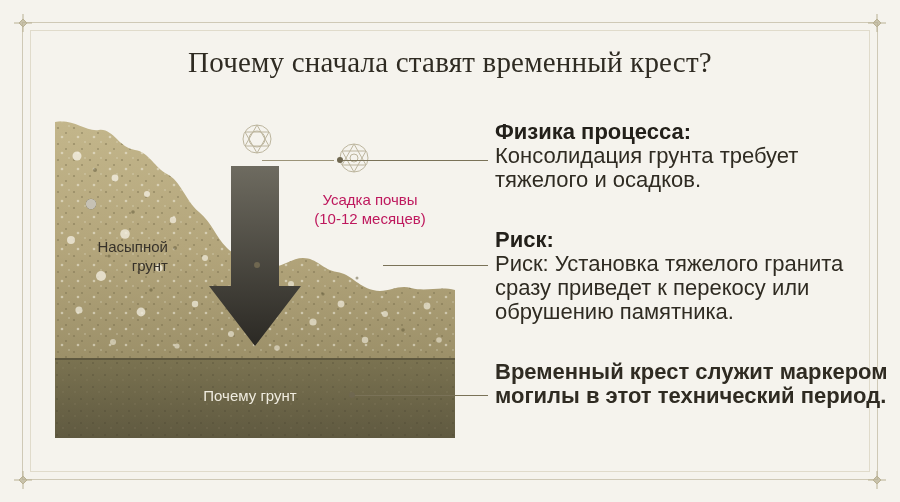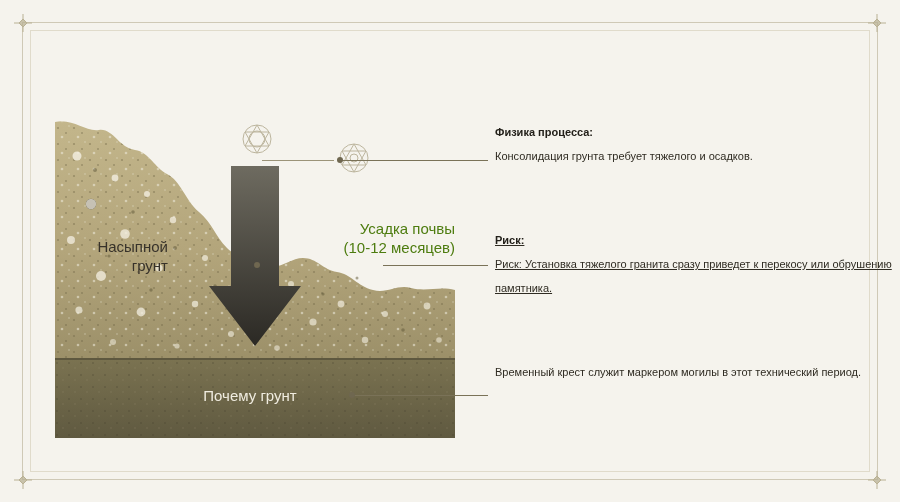--- a/index.html
+++ b/index.html
@@ -63,39 +63,39 @@
   .illus-label {
     position: absolute;
     font-family: "Liberation Sans", sans-serif;
     font-size: 15px;
     color: #3a352a;
     text-align: center;
     line-height: 19px;
   }
   .lbl-fill   { left: 78px;  top: 237px; width: 90px; color:#37322a;text-align:right; }
   .lbl-dense  { left: 170px; top: 386px; width: 160px; color:#f0ece0; }
-  .lbl-settle { left: 285px; top: 219px; width: 170px; text-align:right; color:#4d7c0f; }
+  .lbl-settle { left: 285px; top: 190px; width: 170px; text-align:center; color:#be185d; }
 
   
   .rtext {
     position: absolute;
     font-family: "Liberation Sans", sans-serif;
     color: #2f2b22;
-    font-size: 11px;
+    font-size: 22px;
     line-height: 24px;
     width: 400px;
   }
   .rtext .hd {
     font-weight: bold;
     display: block;
     color: #23201a;
   }
   .blk1 { left: 495px; top: 120px; }
-  .blk2 { left: 495px; top: 228px; text-decoration: underline; }
-  .blk3 { left: 495px; top: 360px; }
+  .blk2 { left: 495px; top: 228px; }
+  .blk3 { left: 495px; top: 360px; font-weight: bold; }
 
   
   .leader {
     position: absolute;
     height: 1px;
     background: #7a7258;
   }
   .ld1 { left: 340px; top: 160px; width: 148px; }
   .ld2 { left: 383px; top: 265px; width: 105px; }
   .ld3 { left: 352px; top: 395px; width: 136px; }
@@ -164,20 +164,21 @@
   <div class="corner-orn orn-br">
     <svg viewBox="0 0 26 26">
         <g stroke="currentColor" stroke-width="1" fill="none">
       <path d="M13 4 L13 22 M4 13 L22 13"></path>
       <path d="M13 9 L17 13 L13 17 L9 13 Z"></path>
       <circle cx="13" cy="13" r="2.2"></circle>
     </g>
       </svg>
   </div>
 
+  <div class="title">Почему сначала ставят временный крест?</div>
 
   <div id="illus">
     <svg width="400" height="338" viewBox="0 0 400 338">
       <defs>
         <linearGradient id="fillGrad" x1="0" y1="0" x2="0" y2="1">
           <stop offset="0%" stop-color="#c3b68b"></stop>
           <stop offset="55%" stop-color="#b3a57b"></stop>
           <stop offset="100%" stop-color="#9c9069"></stop>
         </linearGradient>
         <linearGradient id="denseGrad" x1="0" y1="0" x2="0" y2="1">

